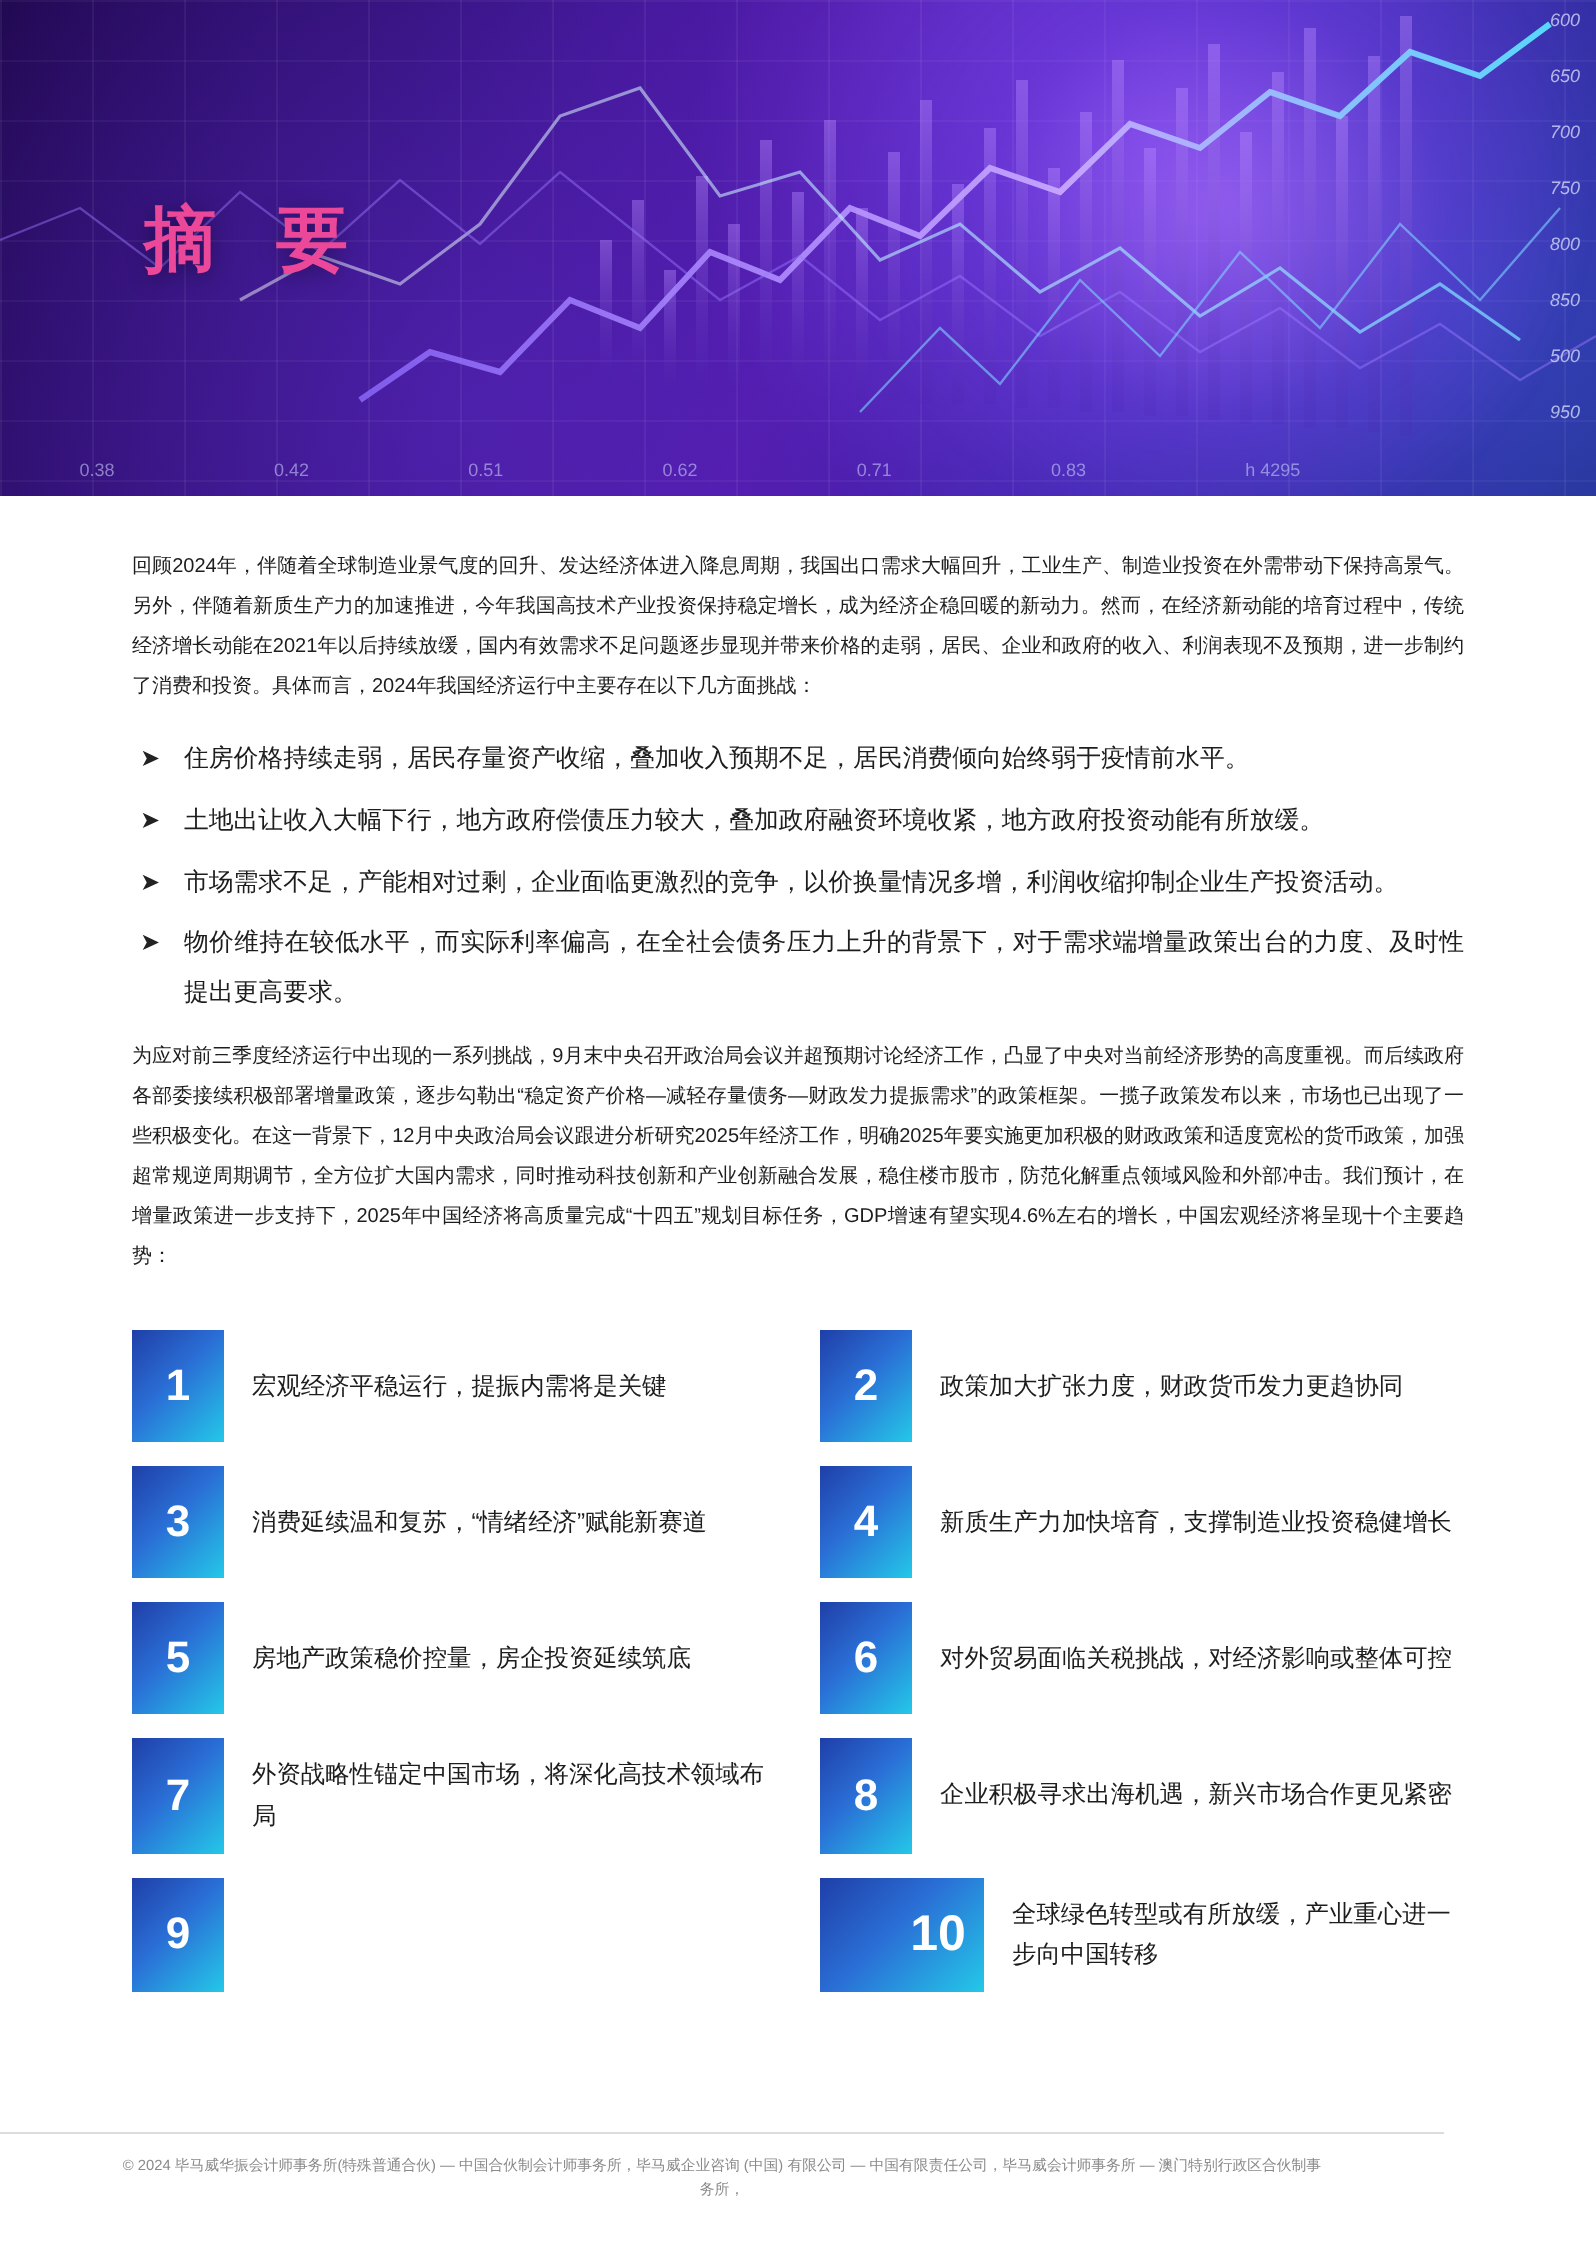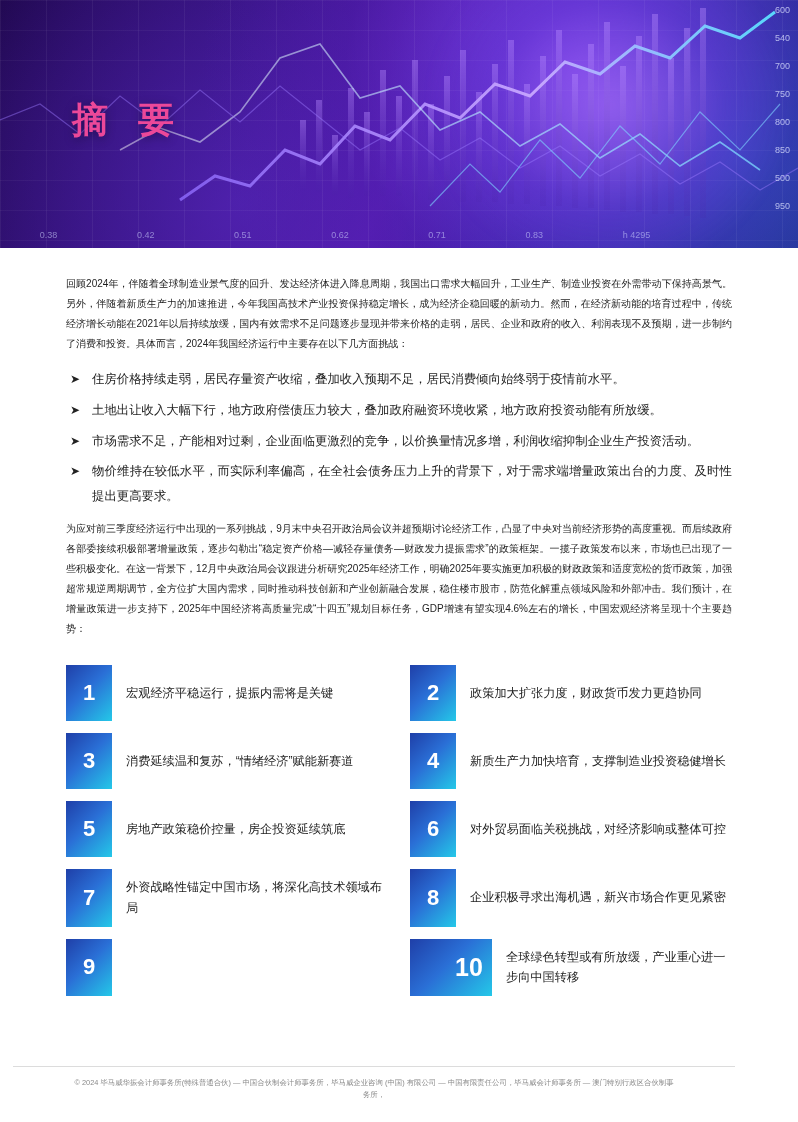--- a/index.html
+++ b/index.html
@@ -71,20 +71,21 @@
   .hero-ticks {
     position: absolute;
     right: 8px;
     top: 6px;
     width: 52px;
     height: 230px;
     font-size: 9px;
     color: rgba(220,225,255,0.75);
     text-align: right;
     line-height: 1;
+    font-style: italic;
   }
   .hero-ticks div { margin-bottom: 19px; }
   .hero-baseline {
     position: absolute;
     left: 0;
     bottom: 8px;
     width: 690px;
     font-size: 9px;
     color: rgba(210,215,255,0.55);
     display: flex;
@@ -154,21 +155,21 @@
     font-size: 12.2px;
     line-height: 1.7;
     color: #1d1d1d;
     display: flex;
     align-items: center;
   }
 
   
   .footer {
     position: absolute;
-    left: 13px;
+    left: 0;
     bottom: 18px;
     width: 722px;
     padding: 0 60px;
     box-sizing: border-box;
     border-top: 1px solid #dcdcdc;
     padding-top: 10px;
   }
   .footer p {
     margin: 0 0 3px 0;
     font-size: 7.4px;
@@ -237,21 +238,21 @@
 
       <polyline fill="none" stroke="url(#gline2)" stroke-width="1.6" opacity="0.85" points="120,150 160,128 200,142 240,112 280,58 320,44 360,98 400,86 440,130 480,112 520,146 560,124 600,158 640,134 680,166 720,142 760,170"></polyline>
 
       <polyline fill="none" stroke="#9b7bff" stroke-width="1.2" opacity="0.45" points="0,120 40,104 80,134 120,96 160,126 200,90 240,122 280,86 320,118 360,150 400,128 440,160 480,138 520,168 560,146 600,176 640,154 680,184 720,162 760,190 798,168"></polyline>
 
       <polyline fill="none" stroke="#7fd2ff" stroke-width="1.2" opacity="0.6" points="430,206 470,164 500,192 540,140 580,178 620,126 660,164 700,112 740,150 780,104"></polyline>
     </svg>
 
     <div class="hero-ticks">
       <div>600</div>
-      <div>540</div>
+      <div>650</div>
       <div>700</div>
       <div>750</div>
       <div>800</div>
       <div>850</div>
       <div>500</div>
       <div>950</div>
     </div>
 
     <div class="hero-baseline">
       <span>0.38</span>

